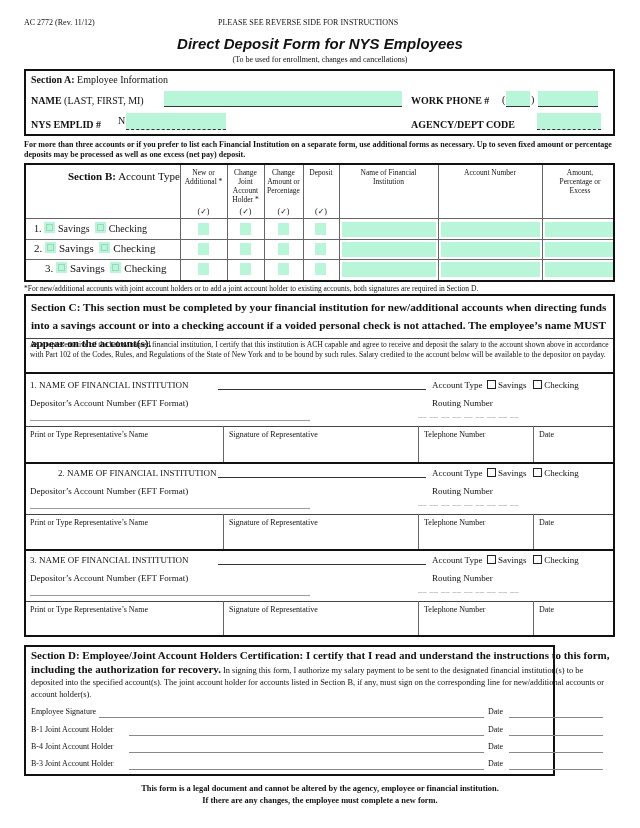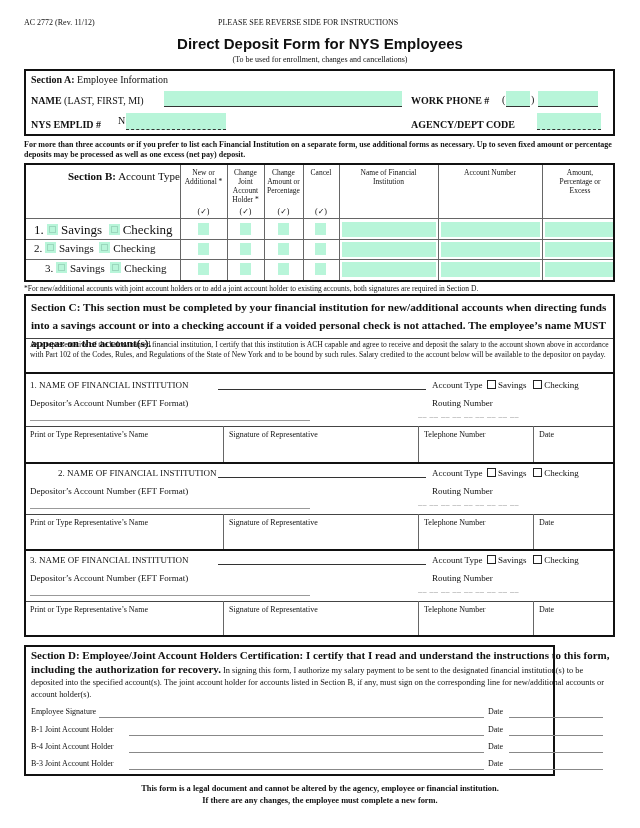--- a/index.html
+++ b/index.html
@@ -4,21 +4,21 @@
 <style>
   * { box-sizing: border-box; margin: 0; padding: 0; }
   html, body { width: 640px; height: 828px; background: #ffffff; overflow: hidden; }
   body { font-family: "Liberation Serif", serif; color: #111; position: relative; }
   .abs { position: absolute; }
   .green { background: #b8f5d9; }
   .t-small { font-size: 8px; }
   .t-9 { font-size: 9px; }
   .t-10 { font-size: 10px; }
   .bold { font-weight: bold; }
-  .sans { font-family: "Liberation Sans", sans-serif; }
+  .sans { font-family: "Liberation Sans", sans-serif; font-style: italic; }
   .uline { border-bottom: 1px solid #333; }
   .box { border: 2px solid #111; }
   .cellv { border-left: 1px solid #666; }
   .cb { display:inline-block; width:9px; height:9px; border:1px solid #222; vertical-align:-1px; margin-right:2px; background:#fff; }
   .gcb { display:inline-block; width:11px; height:11px; background:#b8f5d9; vertical-align:-1px; margin-right:3px; position:relative; }
   .gcb::after { content:""; position:absolute; left:2px; top:2px; width:5px; height:5px; border:1px solid #9bd7bd; }
   .center { text-align: center; }
 </style>
 </head>
 <body>
@@ -69,31 +69,31 @@
   <div class="abs cellv" style="left:201px;top:0;height:115px;"></div>
   <div class="abs cellv" style="left:238px;top:0;height:115px;"></div>
   <div class="abs cellv" style="left:277px;top:0;height:115px;"></div>
   <div class="abs cellv" style="left:313px;top:0;height:115px;"></div>
   <div class="abs cellv" style="left:412px;top:0;height:115px;"></div>
   <div class="abs cellv" style="left:516px;top:0;height:115px;"></div>
 
   <div class="abs t-small center" style="left:154px;width:47px;top:3px;line-height:9px;font-size:7.5px;">New or Additional *</div>
   <div class="abs t-small center" style="left:201px;width:37px;top:3px;line-height:9px;font-size:7.5px;">Change Joint Account Holder *</div>
   <div class="abs t-small center" style="left:238px;width:39px;top:3px;line-height:9px;font-size:7.5px;">Change Amount or Percentage</div>
-  <div class="abs t-small center" style="left:277px;width:36px;top:3px;line-height:9px;font-size:7.5px;">Cancel</div>
+  <div class="abs t-small center" style="left:277px;width:36px;top:3px;line-height:9px;font-size:7.5px;">Deposit</div>
   <div class="abs t-small center" style="left:320px;width:85px;top:3px;line-height:9px;font-size:7.5px;">Name of Financial Institution</div>
   <div class="abs t-small center" style="left:412px;width:104px;top:3px;line-height:9px;font-size:7.5px;">Account Number</div>
   <div class="abs t-small center" style="left:526px;width:56px;top:3px;line-height:9px;font-size:7.5px;">Amount, Percentage or Excess</div>
 
   <div class="abs t-small center" style="left:154px;width:47px;top:42px;">(✓)</div>
   <div class="abs t-small center" style="left:201px;width:37px;top:42px;">(✓)</div>
   <div class="abs t-small center" style="left:238px;width:39px;top:42px;">(✓)</div>
   <div class="abs t-small center" style="left:277px;width:36px;top:42px;">(✓)</div>
 
-  <div class="abs t-10" style="left:8px;top:57px;font-size:13px;">
+  <div class="abs t-10" style="left:8px;top:57px;font-size:10px;">
     <span>1.</span>
     <span class="gcb"></span><span>Savings</span>
     &nbsp;<span class="gcb"></span><span>Checking</span>
   </div>
   <div class="abs green" style="left:172px;top:58px;width:11px;height:12px;"></div>
   <div class="abs green" style="left:214px;top:58px;width:11px;height:12px;"></div>
   <div class="abs green" style="left:252px;top:58px;width:11px;height:12px;"></div>
   <div class="abs green" style="left:289px;top:58px;width:11px;height:12px;"></div>
   <div class="abs green" style="left:316px;top:57px;width:94px;height:15px;"></div>
   <div class="abs green" style="left:415px;top:57px;width:99px;height:15px;"></div>

